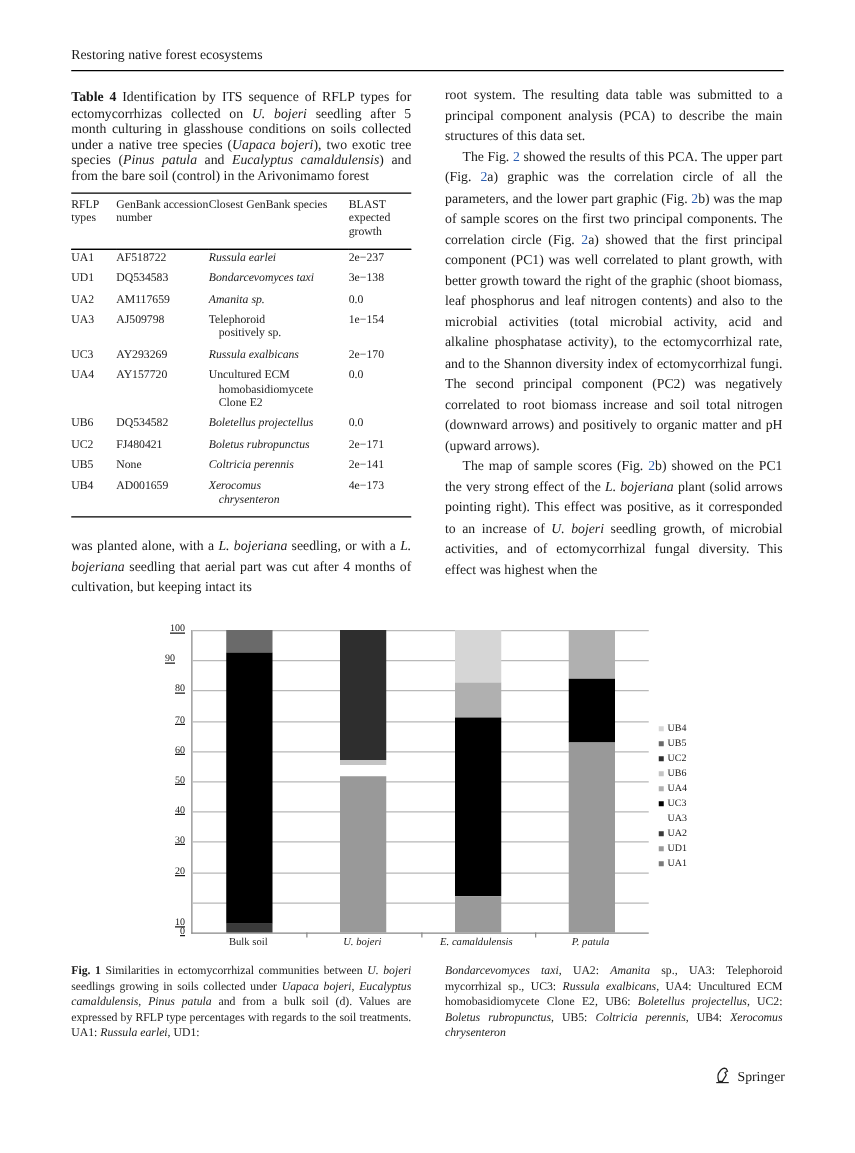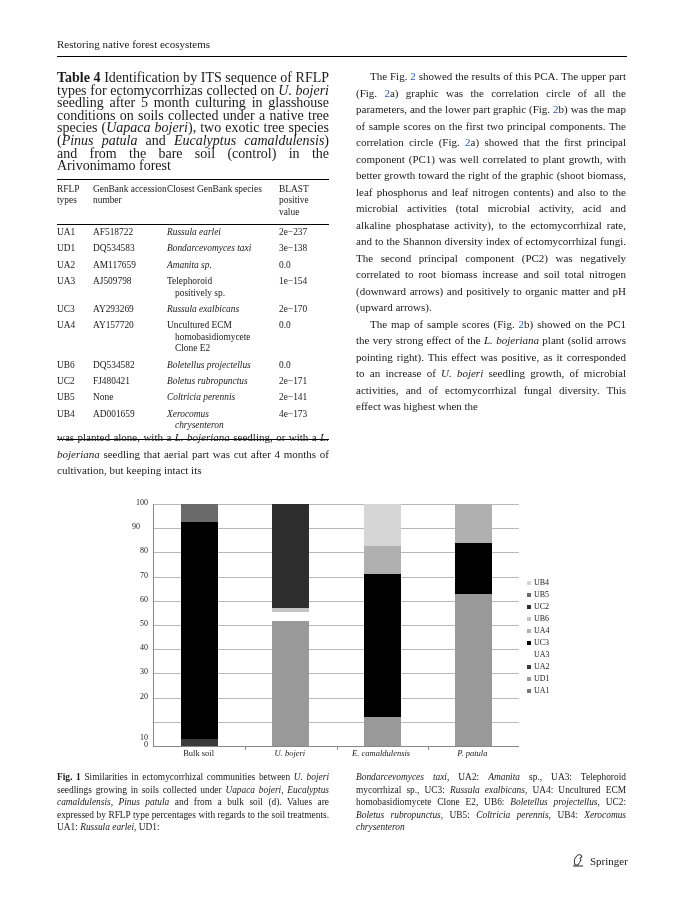--- a/index.html
+++ b/index.html
@@ -4,21 +4,21 @@
 <style>
   html, body { margin: 0; padding: 0; background: #ffffff; }
   body { width: 684px; height: 922px; position: relative; overflow: hidden;
          font-family: "Liberation Serif", "DejaVu Serif", serif; color: #1a1a1a; }
   .running-head { position: absolute; left: 57px; top: 38px; font-size: 11px; }
   .head-rule { position: absolute; left: 57px; top: 56px; width: 570px; height: 1px; background: #000; }
 
   .col-left { position: absolute; left: 57px; top: 72px; width: 272px; }
   .col-right { position: absolute; left: 356px; top: 68px; width: 270px; }
 
-  .tbl-caption { font-size: 14px; line-height: 12.6px; text-align: justify; }
+  .tbl-caption { font-size: 11px; line-height: 12.6px; text-align: justify; }
   .tbl-caption b { font-weight: bold; }
   .tbl-rule-top { height: 1px; background: #000; margin-top: 6px; }
   table.t4 { width: 100%; border-collapse: collapse; font-size: 9.4px; line-height: 11.4px; }
   table.t4 th { font-weight: normal; text-align: left; vertical-align: top; padding: 4px 0 6px 0; border-bottom: 0.6px solid #000; }
   table.t4 td { vertical-align: top; padding: 2px 0 3px 0; }
   table.t4 td.sp { font-style: italic; }
   table.t4 td.sp.plain { font-style: normal; }
   .hang { padding-left: 8px; display: block; }
   .c1 { width: 36px; } .c2 { width: 74px; margin-left: 36px; } .c3 { width: 112px; }
   .tbl-rule-bottom { height: 1px; background: #000; margin-top: 4px; }
@@ -28,21 +28,21 @@
   .body-text p.indent { text-indent: 14px; }
   .link { color: #2a5db0; }
   i { font-style: italic; }
 
   .left-cont { position: absolute; left: 57px; top: 429px; width: 272px; }
 
   
   .chart { position: absolute; left: 125px; top: 497px; width: 440px; height: 270px; }
   .plot { position: absolute; left: 28px; top: 7px; width: 365px; height: 242px; border-left: 1px solid #888; border-bottom: 1px solid #888; }
   .grid { position: absolute; left: 0; width: 100%; height: 1px; background: #b8b8b8; }
-  .ytick { position: absolute; left: -30px; width: 24px; text-align: right; font-size: 8px; font-family: "Liberation Serif", serif; }
+  .ytick { position: absolute; left: -30px; width: 24px; text-align: right; font-size: 8px; font-family: "Liberation Serif", serif; text-decoration: underline; }
   .bar { position: absolute; bottom: 0; width: 37px; display: flex; flex-direction: column-reverse; }
   .seg { width: 100%; }
   .xlabel { position: absolute; top: 251px; width: 100px; text-align: center; font-size: 8.5px; }
   .xlabel.it { font-style: italic; }
   .xtickmark { position: absolute; bottom: -4px; width: 1px; height: 4px; background: #888; }
   .legend { position: absolute; left: 402px; top: 80px; font-size: 8px; line-height: 12px; }
   .legend-item { display: flex; align-items: center; }
   .swatch { width: 4px; height: 4px; margin-right: 3px; display: inline-block; }
 
   .fig-cap-left { position: absolute; left: 57px; top: 771px; width: 272px; font-size: 9.4px; line-height: 12.6px; text-align: justify; }
@@ -61,21 +61,21 @@
     <b>Table 4</b>
     <span id="t4cap"><span>Identification by ITS sequence of RFLP types for ectomycorrhizas collected on </span><i>U. bojeri</i><span> seedling after 5 month culturing in glasshouse conditions on soils collected under a native tree species (</span><i>Uapaca bojeri</i><span>), two exotic tree species (</span><i>Pinus patula</i><span> and </span><i>Eucalyptus camaldulensis</i><span>) and from the bare soil (control) in the Arivonimamo forest</span></span>
   </div>
   <div class="tbl-rule-top"></div>
   <table class="t4">
     <thead>
       <tr>
         <th class="c1">RFLP types</th>
         <th class="c2">GenBank accession number</th>
         <th class="c3">Closest GenBank species</th>
-        <th>BLAST positive value</th>
+        <th>BLAST expected growth</th>
       </tr>
     </thead>
     <tbody id="t4body">
         <tr>
           <td>UA1</td>
           <td>AF518722</td>
           <td class="sp"><span>Russula earlei</span></td>
           <td>2e−237</td>
         </tr>
         <tr>
@@ -135,20 +135,21 @@
       </tbody>
   </table>
   <div class="tbl-rule-bottom"></div>
 </div>
 
 <div class="left-cont body-text">
   <p id="leftp1"><span>was planted alone, with a </span><i>L. bojeriana</i><span> seedling, or with a </span><i>L. bojeriana</i><span> seedling that aerial part was cut after 4 months of cultivation, but keeping intact its</span></p>
 </div>
 
 <div class="col-right body-text">
+  <p>root system. The resulting data table was submitted to a principal component analysis (PCA) to describe the main structures of this data set.</p>
   <p class="indent" id="rightp2"><span>The Fig. </span><span class="link">2</span><span> showed the results of this PCA. The upper part (Fig. </span><span class="link">2</span><span>a) graphic was the correlation circle of all the parameters, and the lower part graphic (Fig. </span><span class="link">2</span><span>b) was the map of sample scores on the first two principal components. The correlation circle (Fig. </span><span class="link">2</span><span>a) showed that the first principal component (PC1) was well correlated to plant growth, with better growth toward the right of the graphic (shoot biomass, leaf phosphorus and leaf nitrogen contents) and also to the microbial activities (total microbial activity, acid and alkaline phosphatase activity), to the ectomycorrhizal rate, and to the Shannon diversity index of ectomycorrhizal fungi. The second principal component (PC2) was negatively correlated to root biomass increase and soil total nitrogen (downward arrows) and positively to organic matter and pH (upward arrows).</span></p>
   <p class="indent" id="rightp3"><span>The map of sample scores (Fig. </span><span class="link">2</span><span>b) showed on the PC1 the very strong effect of the </span><i>L. bojeriana</i><span> plant (solid arrows pointing right). This effect was positive, as it corresponded to an increase of </span><i>U. bojeri</i><span> seedling growth, of microbial activities, and of ectomycorrhizal fungal diversity. This effect was highest when the</span></p>
 </div>
 
 <div class="chart">
   <div class="plot" id="plot">
       <div class="ytick" style="top: 236px;">0</div>
       <div class="grid" style="top: 217.8px;"></div>
       <div class="ytick" style="top: 211.8px; margin-top: 17px;">10</div>
       <div class="grid" style="top: 193.6px;"></div>

